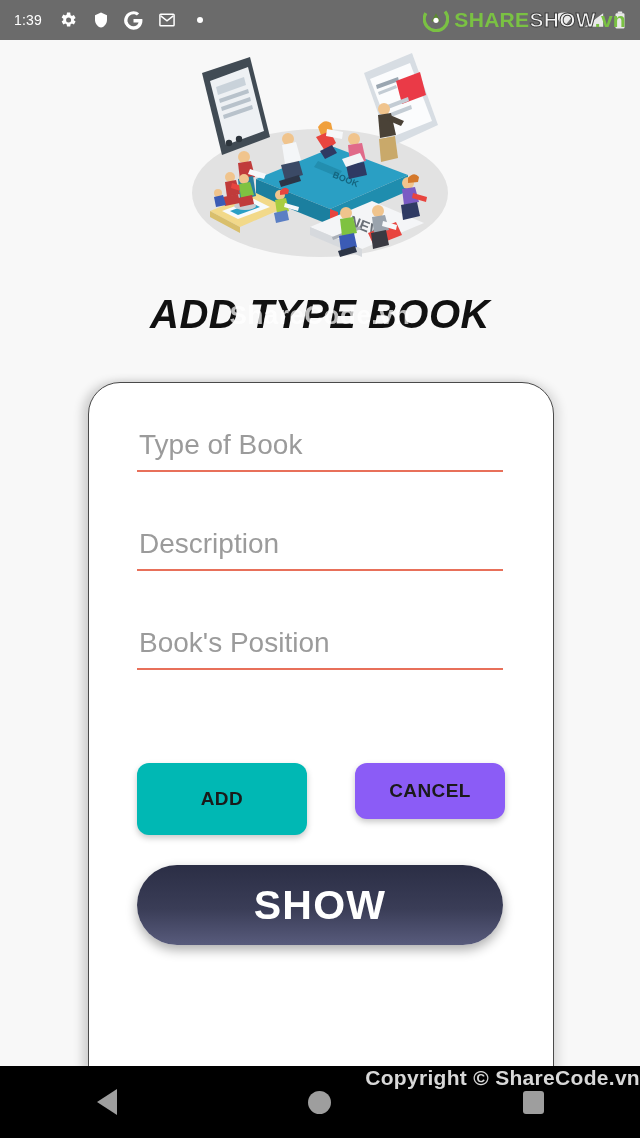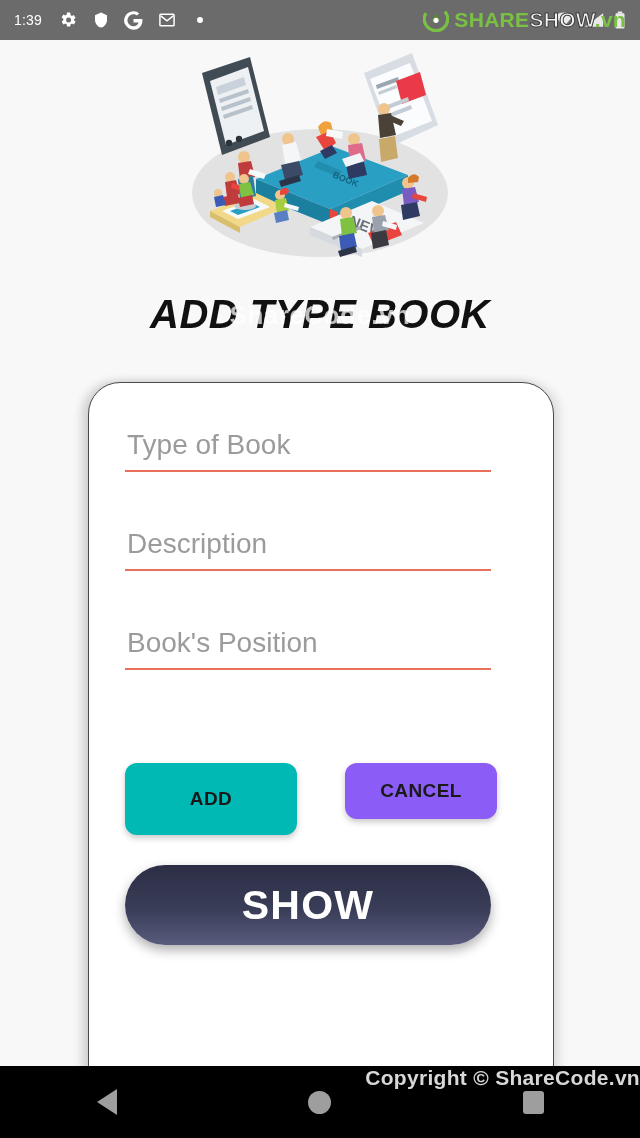--- a/index.html
+++ b/index.html
@@ -114,21 +114,21 @@
   .card {
     position: absolute;
     left: 88px;
     top: 382px;
     width: 466px;
     height: 690px;
     background: #ffffff;
     border: 1px solid #4a4a4a;
     border-radius: 32px 32px 0 0;
     box-shadow: -6px 0 10px rgba(0,0,0,.16), 6px 0 10px rgba(0,0,0,.10);
-    padding: 46px 48px 0 36px;
+    padding: 46px 48px 0 48px;
     overflow: hidden;
   }
 
   
   .field {
     width: 366px;
     margin-bottom: 56px;
     position: relative;
   }
   .field input {

